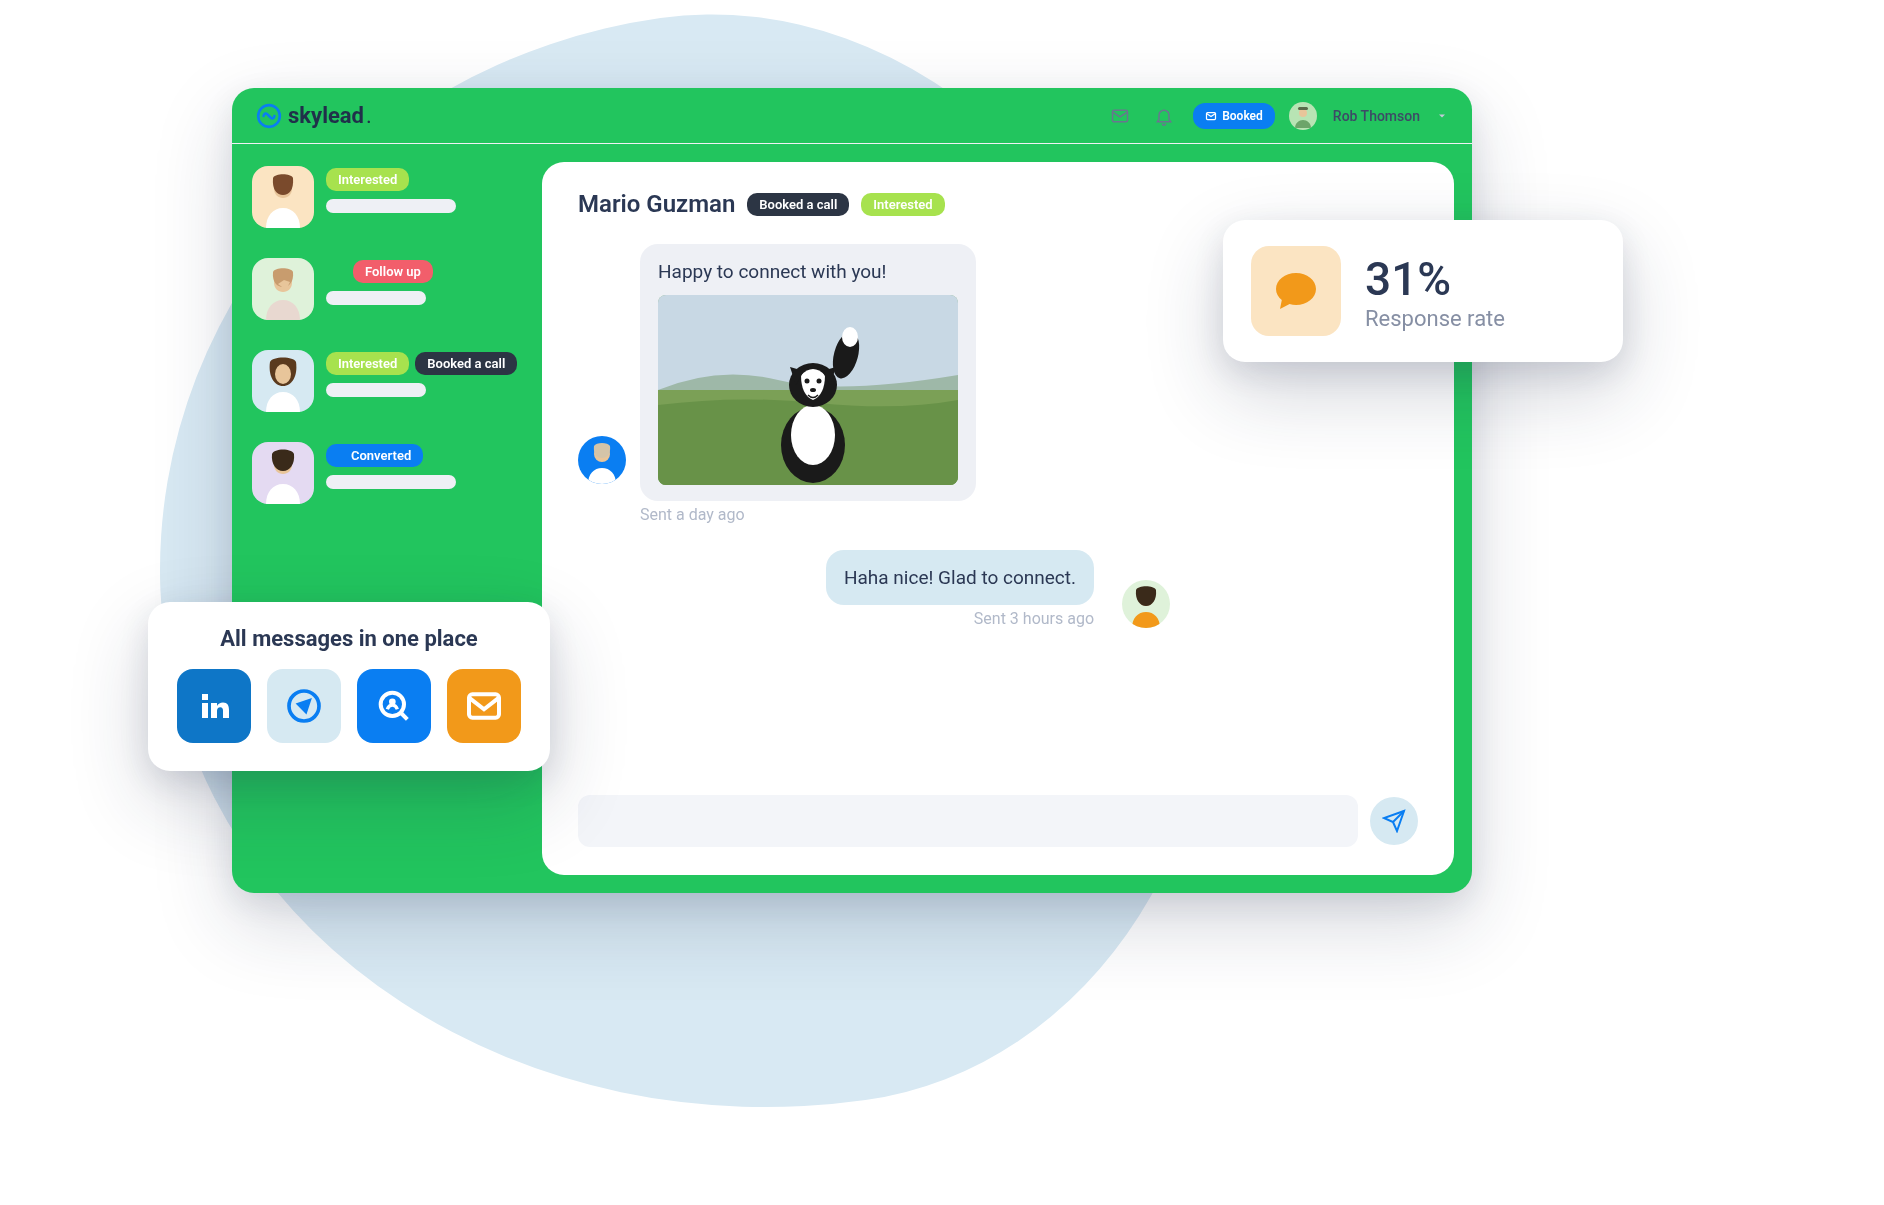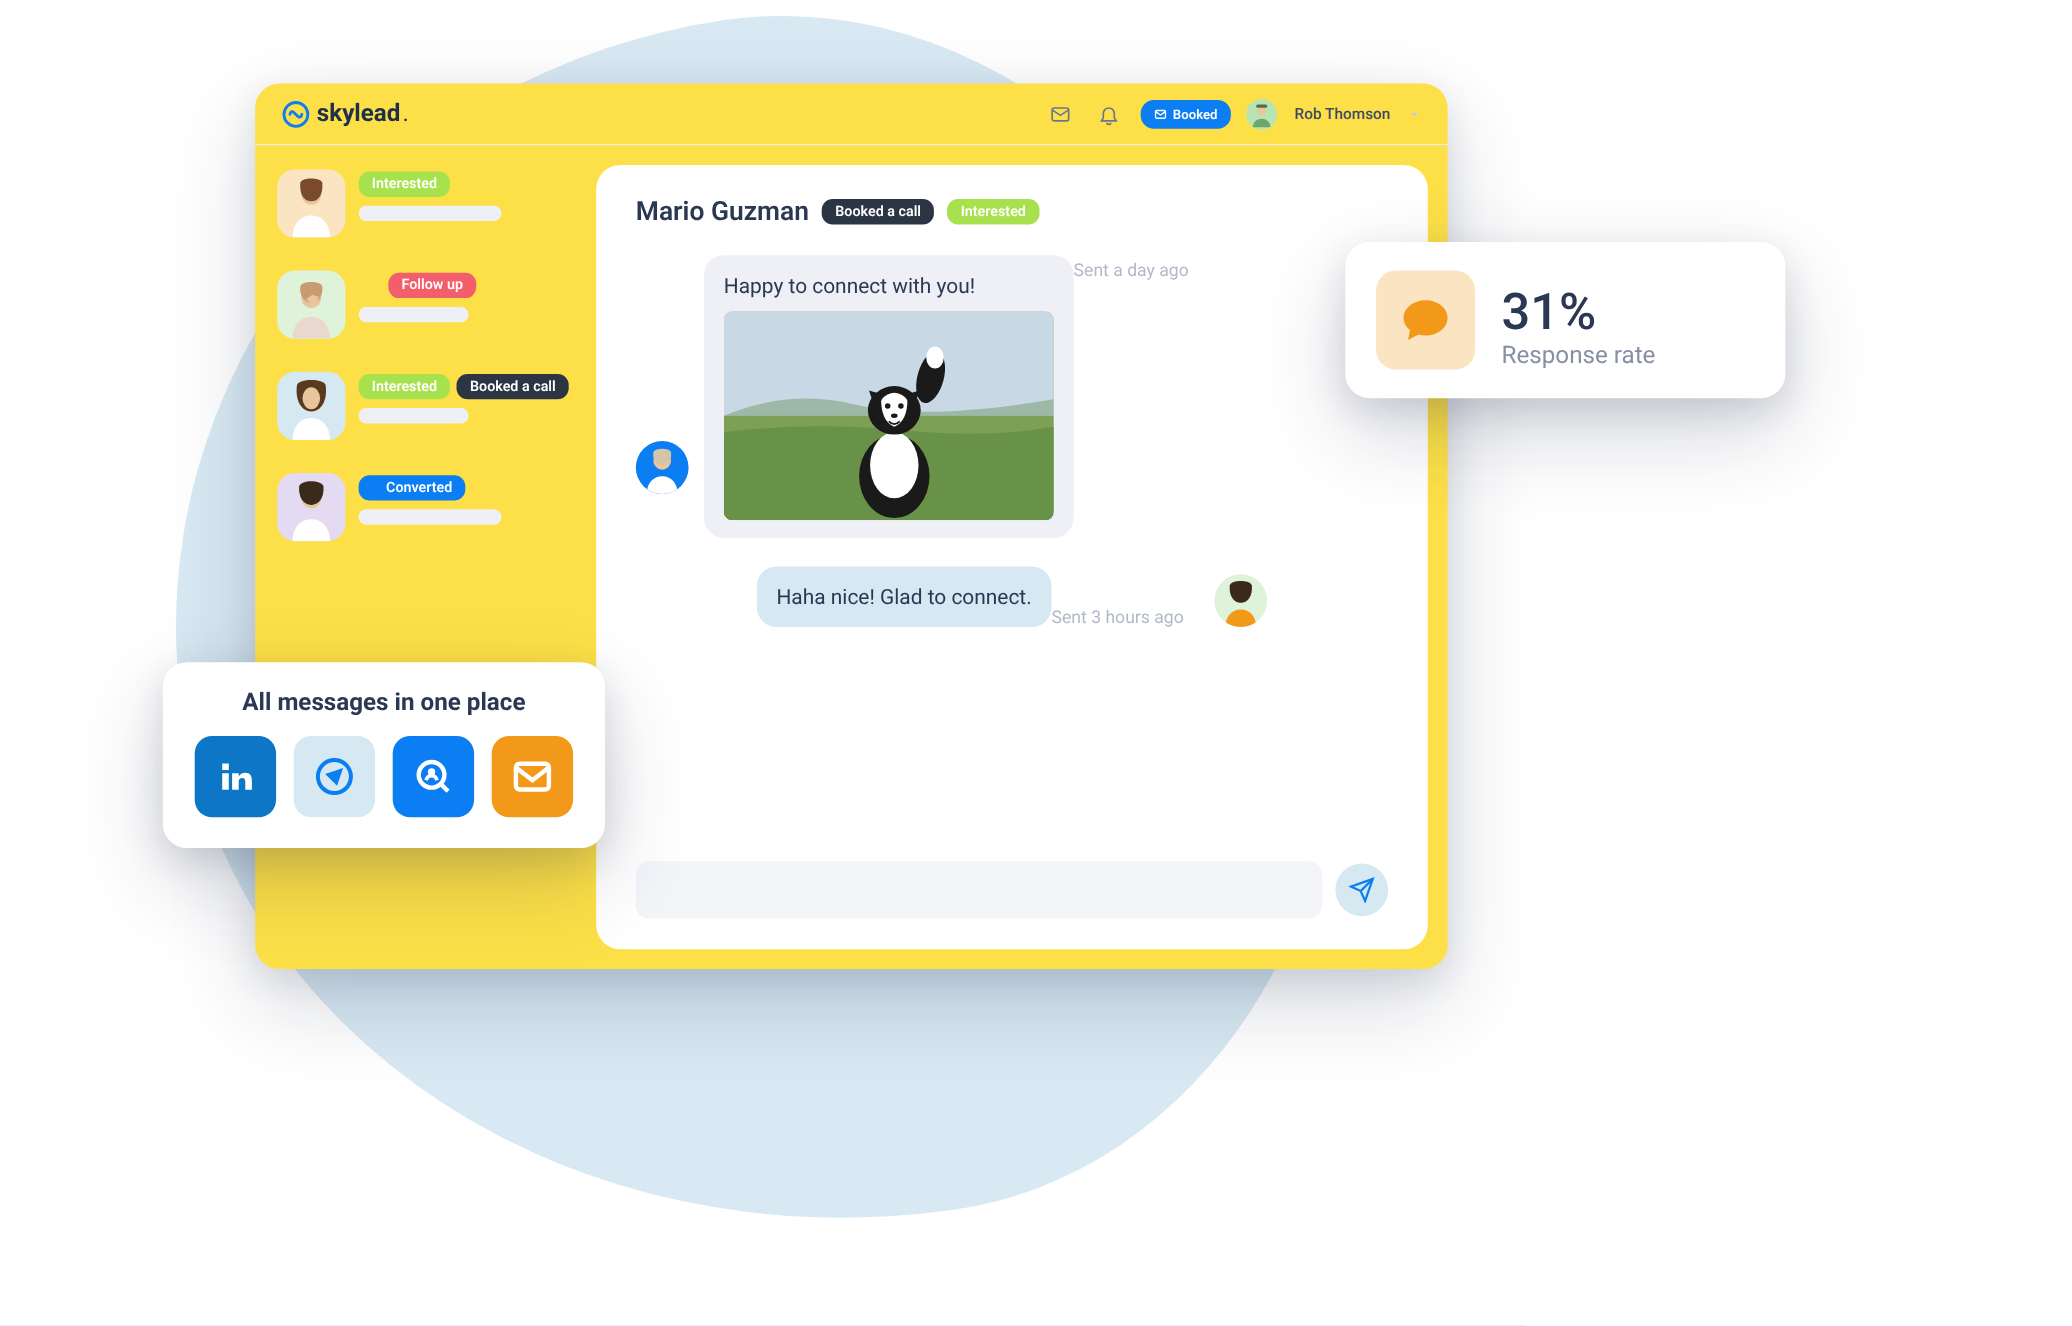--- a/index.html
+++ b/index.html
@@ -21,25 +21,25 @@
   height: 1100px;
   background: #d8e9f3;
   border-radius: 55% 45% 40% 60% / 50% 55% 45% 50%;
   z-index: 0;
   transform: rotate(-8deg);
 }
 
 
 .app-window {
   position: absolute;
-  top: 76px;
+  top: 88px;
   left: 232px;
-  width: 1084px;
+  width: 1240px;
   height: 805px;
-  background: #fde047;
+  background: #22c55e;
   border-radius: 22px;
   box-shadow: 0 30px 80px rgba(30,40,70,0.18), 0 10px 30px rgba(30,40,70,0.10);
   z-index: 2;
   overflow: hidden;
 }
 
 
 .header {
   height: 56px;
   display: flex;
@@ -211,21 +211,21 @@
   width: 48px;
   height: 48px;
   border-radius: 50%;
   flex-shrink: 0;
   display: flex;
   align-items: flex-end;
   justify-content: center;
   overflow: hidden;
   margin-bottom: 40px;
 }
-.msg-col { display: flex; }
+.msg-col { display: flex; flex-direction: column; }
 .bubble {
   padding: 16px 18px;
   border-radius: 18px;
   max-width: 380px;
 }
 .bubble-grey {
   background: #eef0f5;
 }
 .bubble-blue {
   background: #d6e9f2;
@@ -285,21 +285,21 @@
   z-index: 5;
 }
 
 .stat-card {
   top: 220px;
   left: 1223px;
   width: 400px;
   padding: 26px 28px;
   display: flex;
   gap: 24px;
-  align-items: flex-end;
+  align-items: center;
 }
 .stat-icon {
   width: 90px;
   height: 90px;
   border-radius: 18px;
   background: #fbe4c2;
   display: flex;
   align-items: center;
   justify-content: center;
   color: #f2991a;

